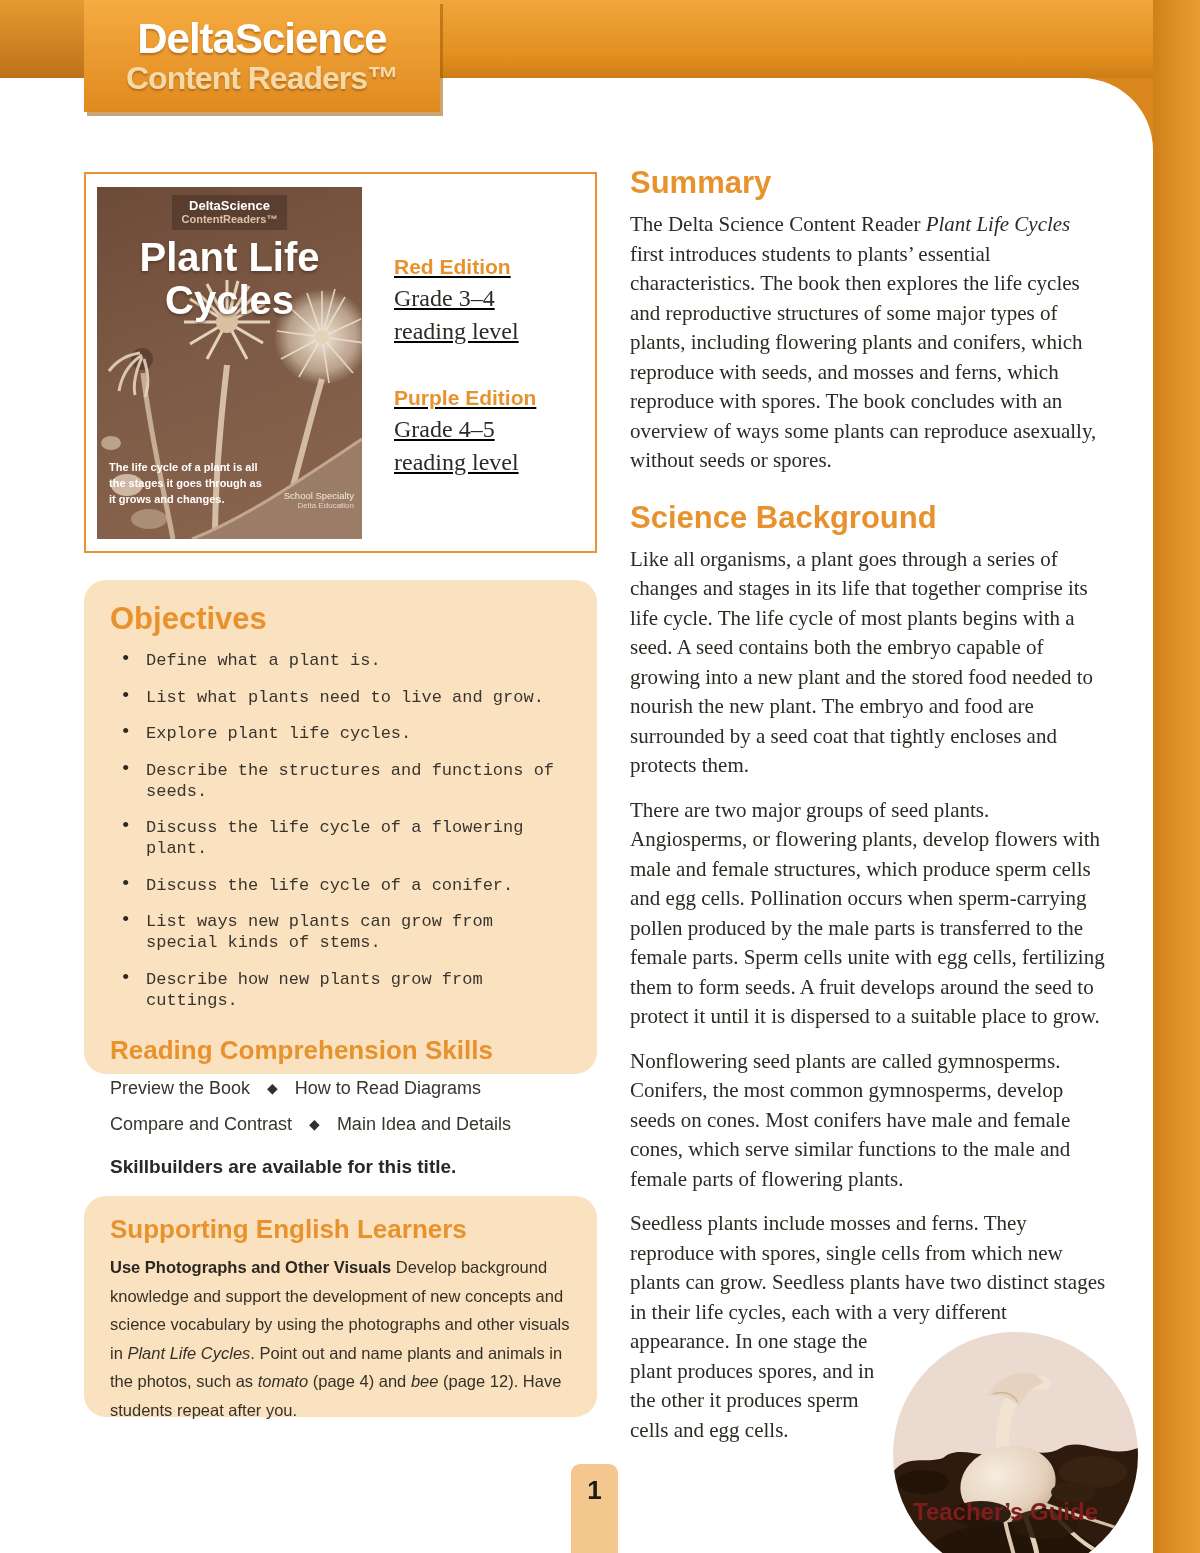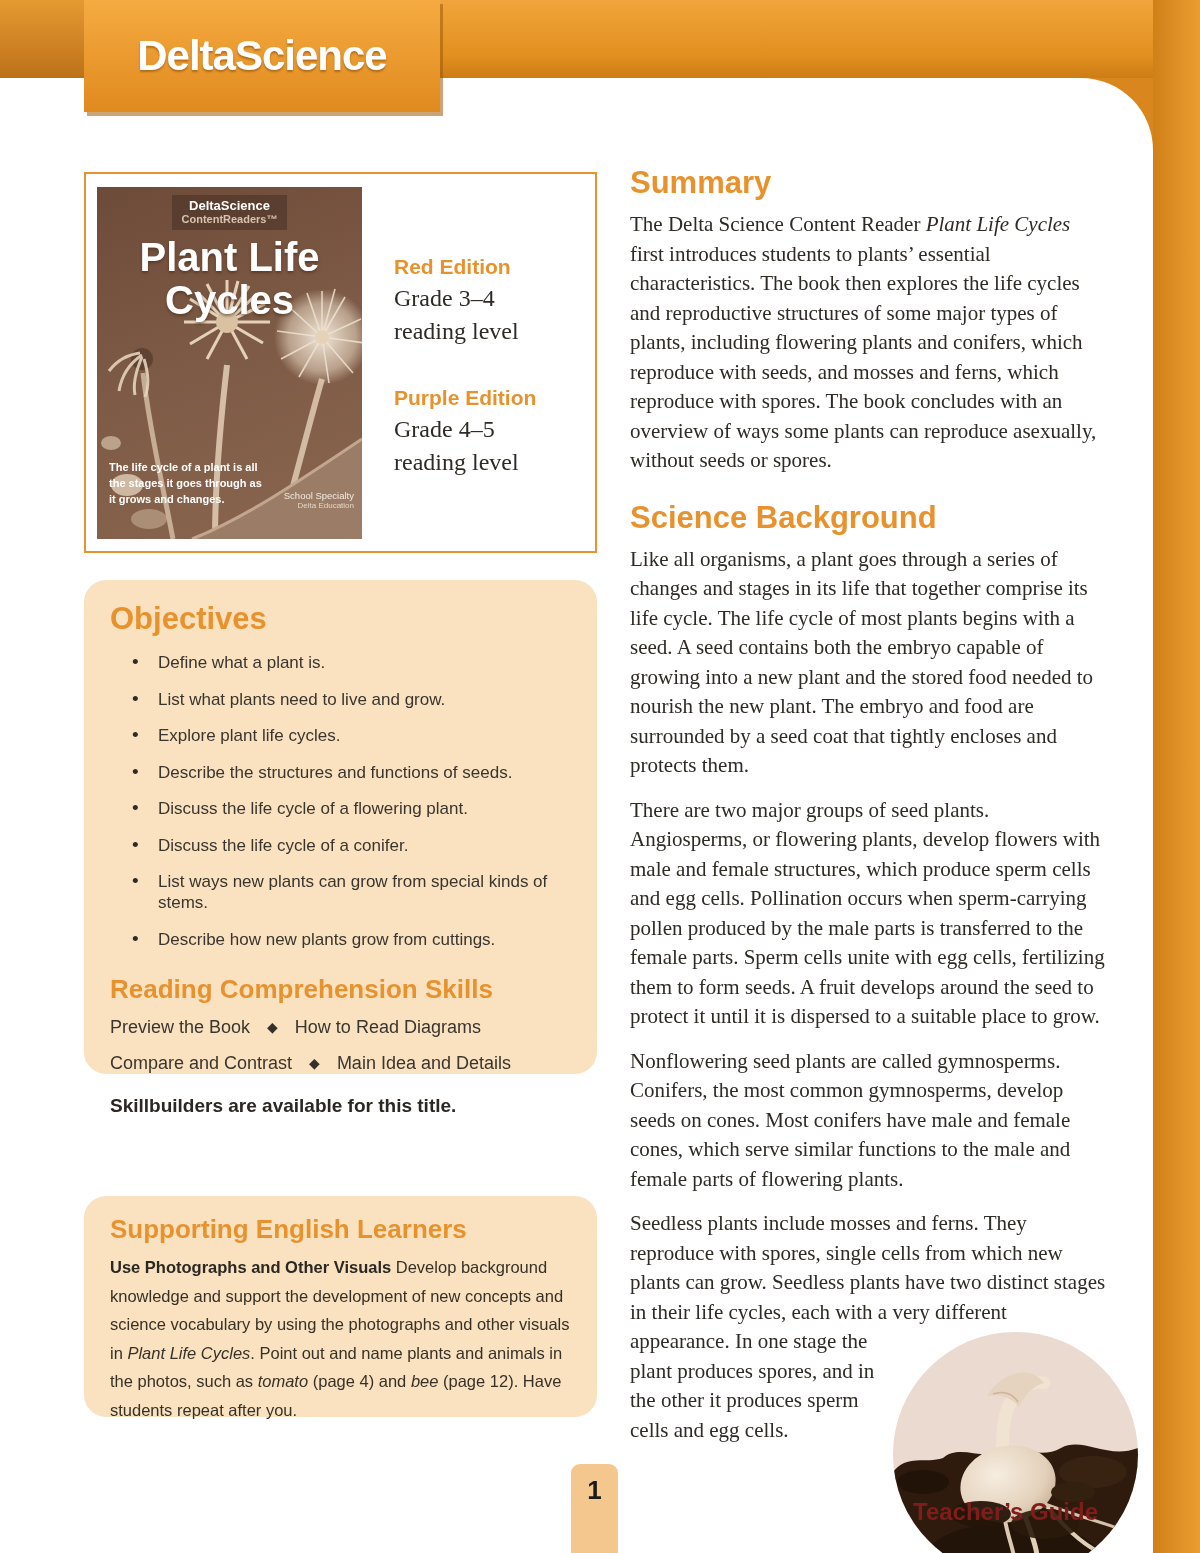--- a/index.html
+++ b/index.html
@@ -38,33 +38,33 @@
   .cover-brand-2 { color:#d9c4ae; font-weight:bold; font-size:11px; line-height:12px; }
   .cover-title { position:absolute; left:0; top:48px; width:100%; text-align:center;
     color:#ffffff; font-weight:bold; text-shadow:0 2px 3px rgba(60,35,20,.5); }
   .cover-title-1 { font-size:40px; line-height:44px; }
   .cover-title-2 { font-size:40px; line-height:42px; }
   .cover-caption { position:absolute; left:12px; bottom:32px; width:165px;
     color:#ffffff; font-weight:bold; font-size:11px; line-height:16px; }
   .cover-publisher { position:absolute; right:8px; bottom:28px; text-align:right; color:#f3e9de; }
   .cover-pub-1 { font-size:9.5px; line-height:11px; }
   .cover-pub-2 { font-size:8px; line-height:10px; color:#e6d5c5; }
-  .editions { padding:78px 0 8px 32px; font-size:24px; }
+  .editions { padding:78px 0 8px 32px; font-size:24px;text-decoration:underline; }
   .edition-label { color:#e8922e; font-weight:bold; font-size:21px; line-height:30px; }
   .edition-grade, .edition-level { font-family:"Liberation Serif", serif; color:#2e2a24;
     font-size:24px; line-height:33px; }
   .edition-gap { height:35px; }
   
   .panel { position:absolute; left:84px; width:513px; background:#fae2c1;
     border-radius:22px; box-sizing:border-box; }
   .objectives-panel { top:580px; height:494px; padding:22px 22px 0 26px; }
   .supporting-panel { top:1196px; height:221px; padding:18px 20px 0 26px; }
   .h-orange { font-weight:bold; color:#e8922e; margin:0; font-family:"Liberation Sans", sans-serif; }
   .obj-h { font-size:31px; line-height:34px; margin-bottom:14px; }
-  .obj-list { list-style:none; margin:16px; padding:0; }
+  .obj-list { list-style:none; margin:4px; padding:0;font-family:Liberation Mono, monospace; }
   .obj-list li { position:relative; padding-left:32px; margin-bottom:15.5px;
     font-size:17px; line-height:21px; color:#39352e; }
   .obj-list li::before { content:"•"; position:absolute; left:6px; top:-1px; font-size:19px; color:#2e2a24; }
   .rcs-h { font-size:26px; line-height:30px; margin:24px 0 12px; }
   .skill-row { font-size:18px; line-height:23px; color:#39352e; margin-bottom:13px;
     display:flex; align-items:center; }
   .skill-sep { color:#33302a; font-size:14px; margin:0 17px; }
   .skill-note { font-size:19px; font-weight:bold; color:#2b2722; margin-top:20px; }
   .sel-h { font-size:26px; line-height:30px; margin-bottom:9px; }
   .sel-p { font-size:16.5px; line-height:28.5px; color:#363127; margin:0; }
@@ -90,20 +90,21 @@
 <div class="page">
 
   <div class="top-band"></div>
   <div class="left-strip"></div>
   <div class="corner-bg"></div>
   <div class="right-band"></div>
   <div class="sheet"></div>
 
   <div class="logo-box">
     <div class="logo-line1">DeltaScience</div>
+    <div class="logo-line2">Content Readers™</div>
   </div>
 
   <div class="cover-panel">
     <div class="book-cover">
       <svg class="cover-art" width="265" height="352" viewBox="0 0 265 352">
         <defs>
           <radialGradient id="puff" cx="50%" cy="50%" r="50%">
             <stop offset="0%" stop-color="#f7efe3" stop-opacity="0.95"></stop>
             <stop offset="70%" stop-color="#e9dac4" stop-opacity="0.55"></stop>
             <stop offset="100%" stop-color="#e9dac4" stop-opacity="0"></stop>

